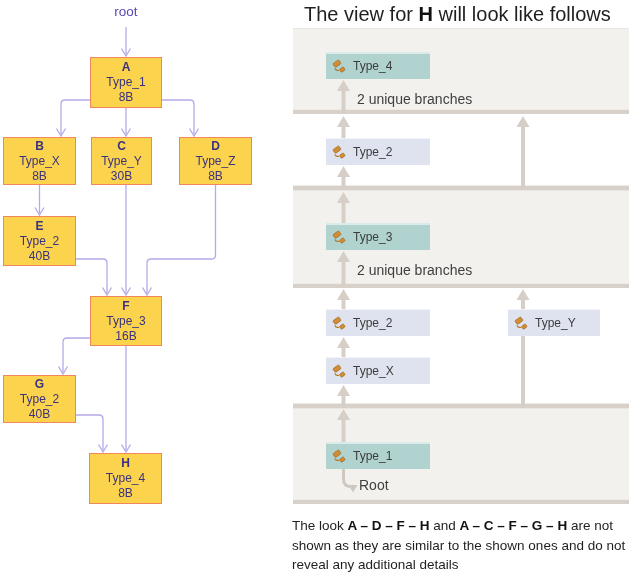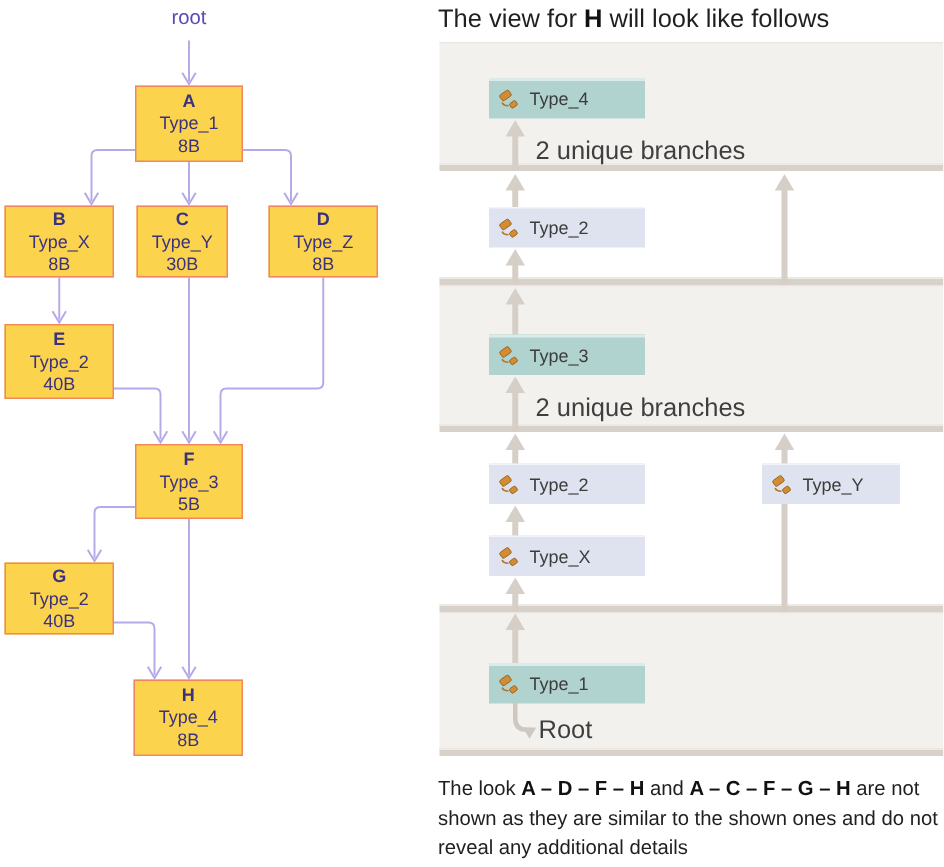--- a/index.html
+++ b/index.html
@@ -23,37 +23,37 @@
   .node-A{left:90px;top:57px;width:72px;height:51px;}
   .node-B{left:3px;top:137px;width:73px;height:48px;}
   .node-C{left:91px;top:137px;width:61px;height:48px;}
   .node-D{left:179px;top:137px;width:73px;height:48px;}
   .node-E{left:3px;top:216px;width:73px;height:50px;}
   .node-F{left:90px;top:296px;width:72px;height:50px;}
   .node-G{left:3px;top:375px;width:73px;height:48px;}
   .node-H{left:89px;top:453px;width:73px;height:51px;}
   
   .title{
-    position:absolute;left:292px;top:3px;z-index:3;
-    font-size:17px;color:#1f1f1f;white-space:nowrap;
+    position:absolute;left:304px;top:3px;z-index:3;
+    font-size:20px;color:#1f1f1f;white-space:nowrap;
   }
   .panel{position:absolute;left:293px;top:28px;width:336px;height:476px;z-index:1;}
   .band{position:absolute;left:0;width:336px;}
   .band.gray{background:#f3f1ee;border-top:1px solid #eae6e1;box-sizing:border-box;}
   .band.white{background:#ffffff;}
   .sep{position:absolute;left:0;width:336px;height:5px;background:#d8d1c9;border-top:1px solid #eeeae4;box-sizing:border-box;}
   .vbox{
     position:absolute;z-index:3;box-sizing:border-box;width:104px;height:27px;
     display:flex;align-items:center;gap:7px;padding-left:6px;
     font-size:12px;color:#3c3c3c;
   }
   .vbox.teal{background:#b0d3cf;box-shadow:inset 0 2px 0 rgba(255,255,255,.55);}
   .vbox.lav{background:#dfe3ef;box-shadow:inset 0 1px 0 rgba(255,255,255,.6);}
   .ticon{width:14px;height:14px;flex:0 0 14px;}
-  .note{position:absolute;z-index:3;font-size:17px;color:#3f3f3f;white-space:nowrap;}
+  .note{position:absolute;z-index:3;font-size:14px;color:#3f3f3f;white-space:nowrap;}
   .footer{
     position:absolute;left:292px;top:516px;width:340px;z-index:3;
     font-size:13.5px;line-height:19.5px;color:#1f1f1f;
   }
   .footer b, .title b{color:#111;}
 </style>
 </head>
 <body>
 
 <div class="stage">
@@ -156,21 +156,21 @@
     <div class="tsize">8B</div>
   </div>
   <div class="tnode node-E">
     <div class="tletter">E</div>
     <div class="ttype">Type_2</div>
     <div class="tsize">40B</div>
   </div>
   <div class="tnode node-F">
     <div class="tletter">F</div>
     <div class="ttype">Type_3</div>
-    <div class="tsize">5B</div>
+    <div class="tsize">16B</div>
   </div>
   <div class="tnode node-G">
     <div class="tletter">G</div>
     <div class="ttype">Type_2</div>
     <div class="tsize">40B</div>
   </div>
   <div class="tnode node-H">
     <div class="tletter">H</div>
     <div class="ttype">Type_4</div>
     <div class="tsize">8B</div>

